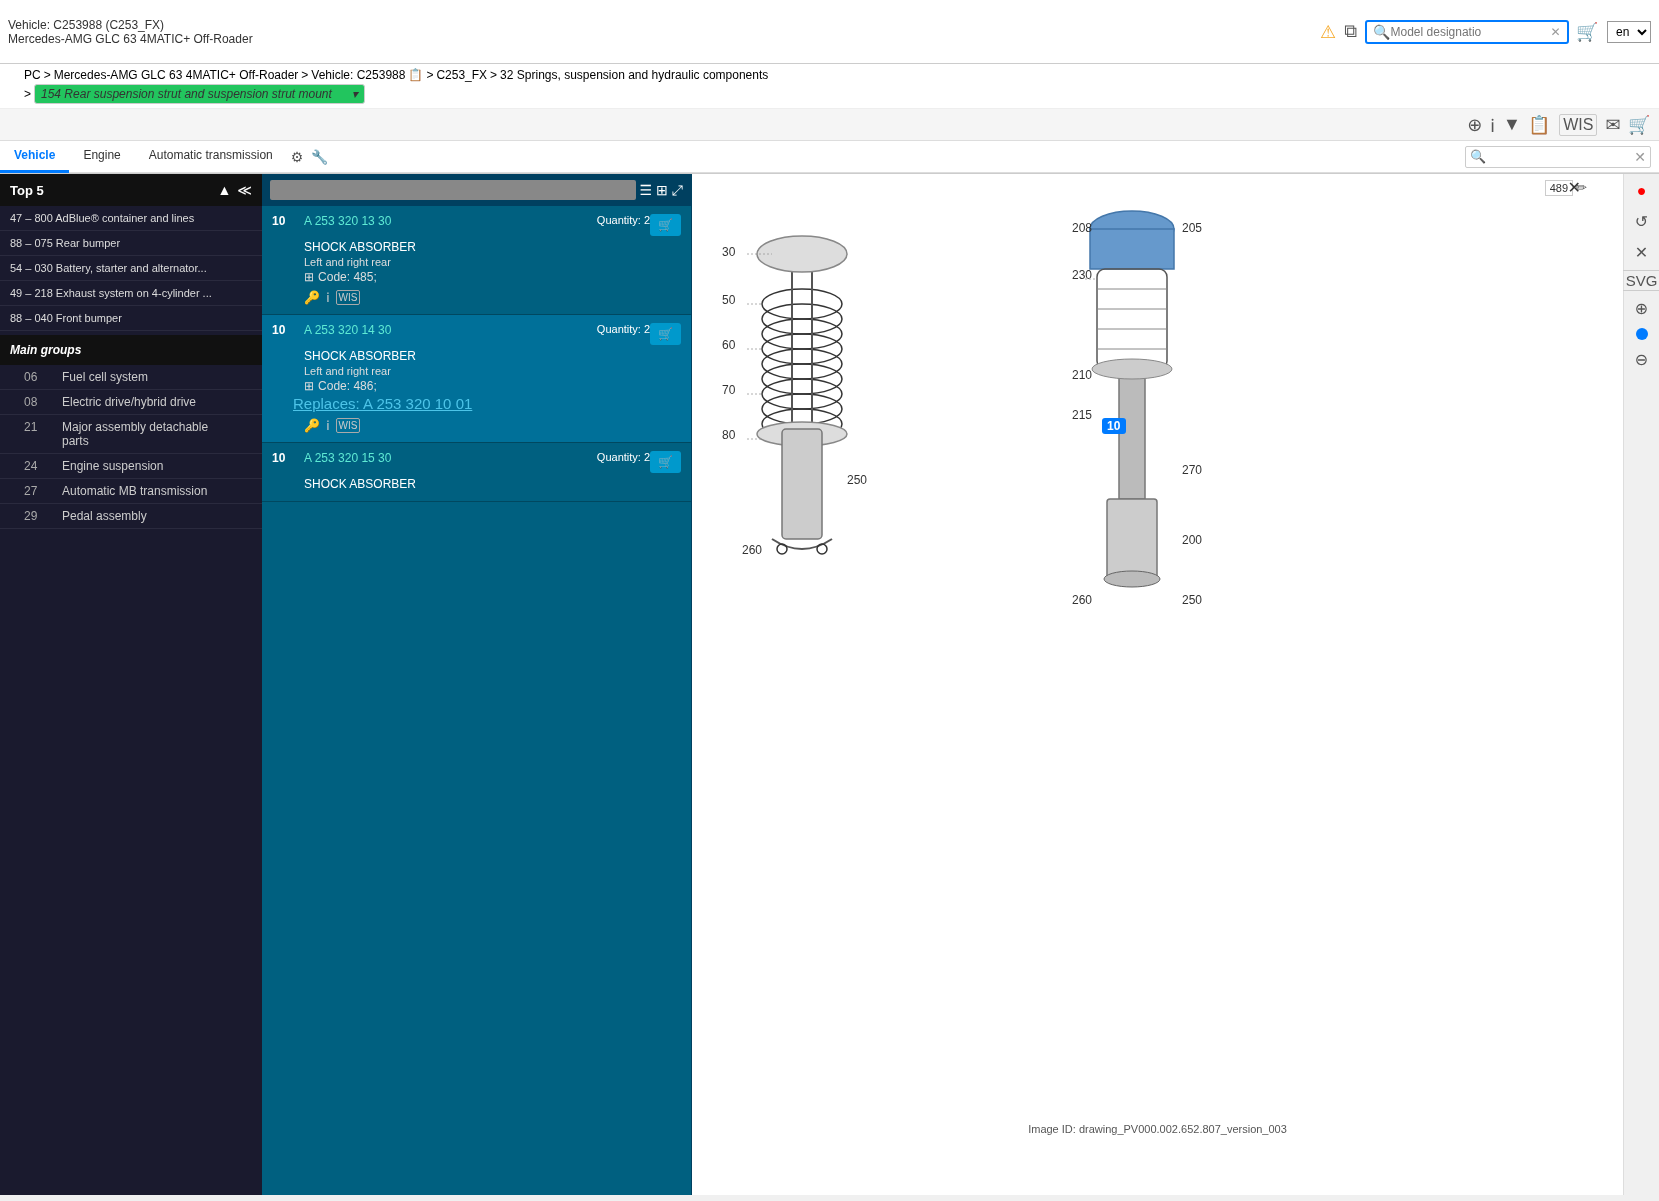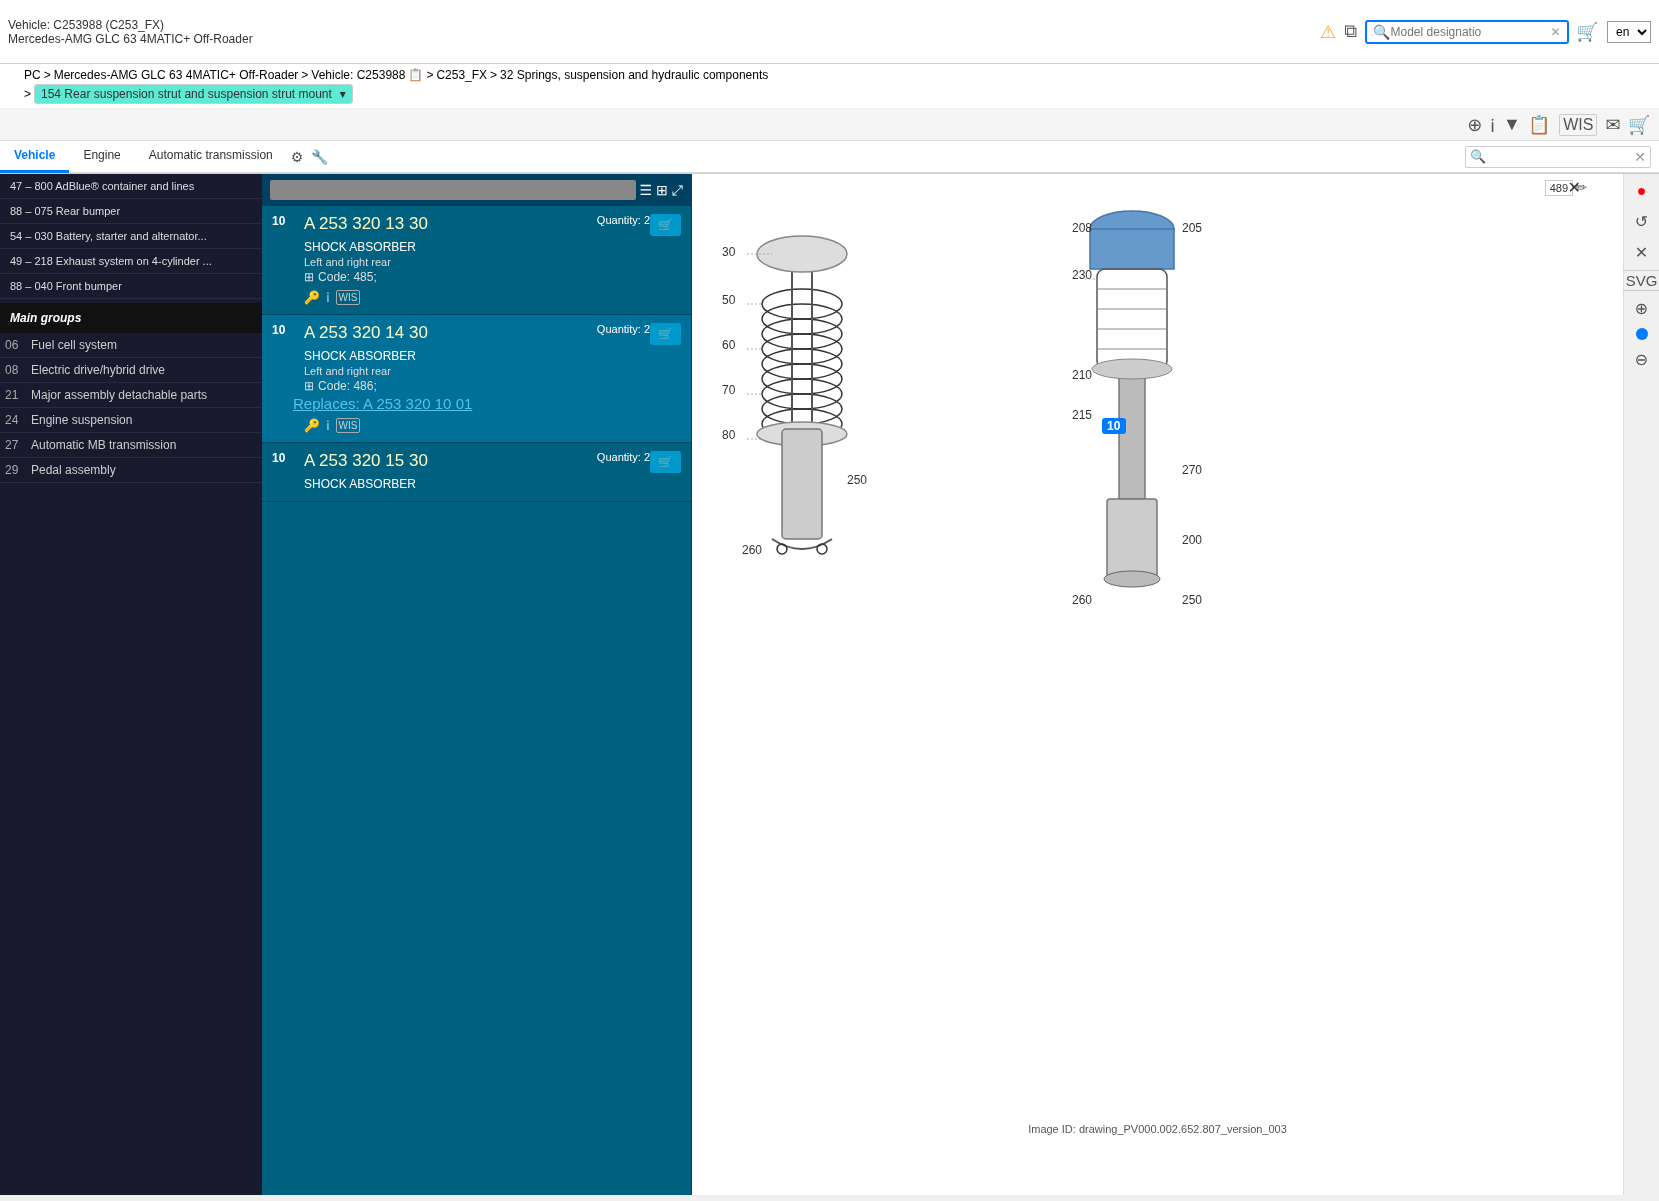--- a/index.html
+++ b/index.html
@@ -8,47 +8,47 @@
     
     .header { background: #fff; border-bottom: 1px solid #ccc; padding: 4px 8px; display: flex; align-items: center; justify-content: space-between; height: 64px; }
     .header-left { display: flex; flex-direction: column; justify-content: center; }
     .header-vehicle { font-size: 12px; color: #333; }
     .header-model { font-size: 12px; color: #333; }
     .header-right { display: flex; align-items: center; gap: 8px; }
     .search-box { display: flex; align-items: center; border: 2px solid #007bff; border-radius: 3px; padding: 2px 6px; background: #fff; }
     .search-box input { border: none; outline: none; font-size: 12px; width: 160px; }
     .lang-select { border: 1px solid #999; background: #fff; padding: 2px 4px; font-size: 12px; }
     .cart-add-btn { font-size: 18px; color: #555; cursor: pointer; }
-    .breadcrumb-dropdown { background: #5eead4; border: 1px solid #ccc; border-radius: 3px; padding: 2px 6px; font-size: 11px; color: #333; display: flex; align-items: center; gap: 8px; cursor: pointer; }
+    .breadcrumb-dropdown { background: #22c55e; border: 1px solid #ccc; border-radius: 3px; padding: 2px 6px; font-size: 11px; color: #333; display: flex; align-items: center; gap: 20px; cursor: pointer; font-style: italic; }
     .toolbar-icon { font-size: 18px; color: #555; cursor: pointer; }
 
     
     .main { display: flex; height: calc(1201px - 64px - 44px - 36px - 36px); }
 
     
     .sidebar { width: 262px; background: #1a1a2e; color: #fff; overflow-y: auto; flex-shrink: 0; }
     .sidebar-header { display: flex; align-items: center; justify-content: space-between; padding: 8px 10px; background: #111; }
     .sidebar-title { font-weight: bold; font-size: 13px; }
     .sidebar-controls { display: flex; gap: 6px; }
     .sidebar-item { padding: 6px 10px; cursor: pointer; font-size: 11px; border-bottom: 1px solid #2a2a3e; color: #ddd; }
     .sidebar-section { padding: 8px 10px; font-weight: bold; font-size: 12px; color: #fff; background: #111; margin-top: 4px; font-style: italic; }
-    .sidebar-group-item { padding: 5px 5px; cursor: pointer; font-size: 11px; border-bottom: 1px solid #2a2a3e; color: #ccc; display: flex; gap: 6px; }
+    .sidebar-group-item { padding: 5px 24px; cursor: pointer; font-size: 11px; border-bottom: 1px solid #2a2a3e; color: #ccc; display: flex; gap: 18px; }
     .group-num { color: #aaa; min-width: 20px; }
 
     
     .parts-list { width: 430px; background: #006080; flex-shrink: 0; overflow-y: auto; border-right: 1px solid #004060; }
     .parts-list-header { display: flex; align-items: center; background: #004060; padding: 4px 8px; height: 32px; gap: 4px; }
     .parts-list-header-bar { flex: 1; background: #ccc; height: 20px; border-radius: 2px; }
     .parts-list-icons { display: flex; gap: 4px; }
     .parts-icon { color: #fff; font-size: 14px; cursor: pointer; }
     .part-card { background: #006080; border-bottom: 1px solid #004860; padding: 8px 10px; }
     .part-card.selected { background: #007099; }
     .part-row1 { display: flex; justify-content: space-between; align-items: flex-start; margin-bottom: 4px; }
     .part-num { color: #fff; font-weight: bold; font-size: 12px; min-width: 24px; }
-    .part-code { color: #fef9c3; font-size: 17px; flex: 1; margin: 0 8px; }
+    .part-code { color: #5eead4; font-size: 12px; flex: 1; margin: 0 8px; }
     .part-qty { color: #fff; font-size: 11px; }
     .part-name { color: #fff; font-size: 12px; margin: 2px 0 2px 32px; }
     .part-desc { color: #ddd; font-size: 11px; margin: 2px 0 2px 32px; }
     .part-code-line { color: #ddd; font-size: 11px; margin: 2px 0 2px 32px; display: flex; align-items: center; gap: 4px; }
     .part-replaces { color: #4dc4e8; font-size: 15px; margin: 2px 0 2px 21px; cursor: pointer; text-decoration: underline; }
     .cart-btn { background: #0099cc; border: none; color: #fff; padding: 4px 8px; cursor: pointer; border-radius: 3px; font-size: 12px; }
     .part-icons { display: flex; gap: 6px; margin: 4px 0 0 32px; align-items: center; }
     .part-icon-small { font-size: 13px; color: #ccc; cursor: pointer; }
 
     
@@ -154,20 +154,27 @@
       <span style="font-size:13px;color:#999;padding:2px 4px;">🔍</span>
       <input type="text" placeholder="" style="">
       <span class="tab-search-clear">✕</span>
     </div>
   </div>
 </div>
 
 <div class="main">
 
   <div class="sidebar">
+    <div class="sidebar-header">
+      <span class="sidebar-title">Top 5</span>
+      <div class="sidebar-controls">
+        <span style="color:#fff;cursor:pointer;font-size:14px;">▲</span>
+        <span style="color:#fff;cursor:pointer;font-size:14px;">≪</span>
+      </div>
+    </div>
     <div class="sidebar-item">47 – 800 AdBlue® container and lines</div>
     <div class="sidebar-item">88 – 075 Rear bumper</div>
     <div class="sidebar-item">54 – 030 Battery, starter and alternator...</div>
     <div class="sidebar-item">49 – 218 Exhaust system on 4-cylinder ...</div>
     <div class="sidebar-item">88 – 040 Front bumper</div>
     <div class="sidebar-section">Main groups</div>
     <div class="sidebar-group-item">
       <span class="group-num">06</span>
       <span>Fuel cell system</span>
     </div>

